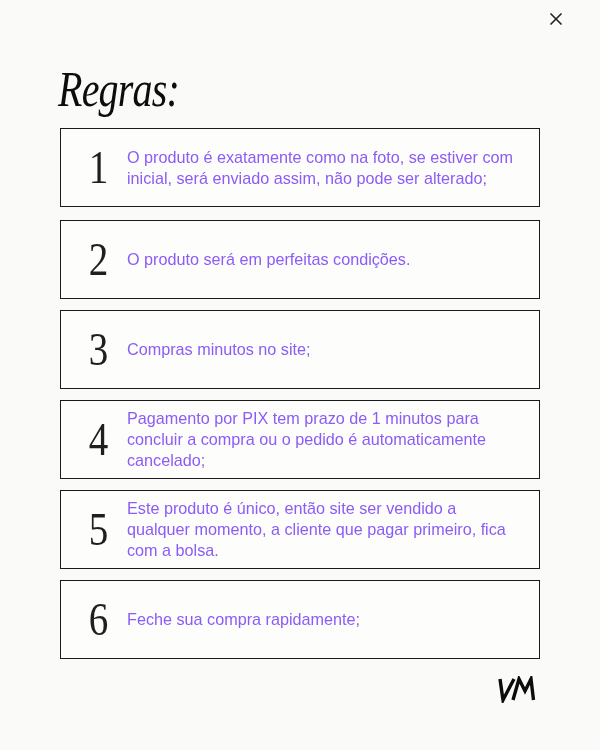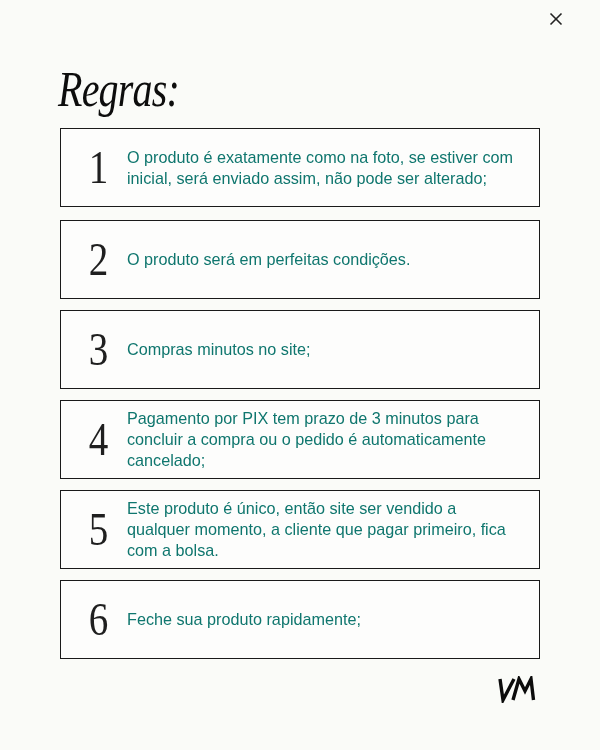--- a/index.html
+++ b/index.html
@@ -37,21 +37,21 @@
     padding:0 18px 0 66px;
   }
   .rule-box .num{
     position:absolute;left:0;top:0;bottom:0;width:74px;
     display:flex;align-items:center;justify-content:center;
     font-family:"Liberation Serif", serif;
     font-size:46px;color:#1f1f1f;line-height:1;
   }
   .rule-box .num > span{display:inline-block;transform:scaleX(.85);}
   .rule-box .txt{
-    font-size:16.2px;line-height:21px;color:#0f766e;
+    font-size:16.2px;line-height:21px;color:#8b5cf6;
     white-space:pre-line;
   }
 
   .footer-logo{position:absolute;left:496px;top:676px;width:44px;height:27px;}
 </style>
 </head>
 <body>
 
 <div class="canvas">
 
@@ -83,39 +83,39 @@
     <div class="num">
         <span>3</span>
       </div>
     <div class="txt">Compras minutos no site;</div>
   </div>
 
   <div class="rule-box" style="top:400px">
     <div class="num">
         <span>4</span>
       </div>
-    <div class="txt">Pagamento por PIX tem prazo de 3 minutos para
+    <div class="txt">Pagamento por PIX tem prazo de 1 minutos para
 concluir a compra ou o pedido é automaticamente
 cancelado;</div>
   </div>
 
   <div class="rule-box" style="top:490px">
     <div class="num">
         <span>5</span>
       </div>
     <div class="txt">Este produto é único, então site ser vendido a
 qualquer momento, a cliente que pagar primeiro, fica
 com a bolsa.</div>
   </div>
 
   <div class="rule-box" style="top:580px">
     <div class="num">
         <span>6</span>
       </div>
-    <div class="txt">Feche sua produto rapidamente;</div>
+    <div class="txt">Feche sua compra rapidamente;</div>
   </div>
 
   <div class="footer-logo">
     <svg width="44" height="27" viewBox="0 0 44 27">
       <g fill="none" stroke="#0c0c0c" stroke-width="3.4" stroke-linejoin="miter" stroke-miterlimit="12">
         <polyline points="4,3 7,24 18,3"></polyline>
         <polyline points="17,24 23,3 29,15 35,3 37.5,24"></polyline>
       </g>
     </svg>
   </div>

